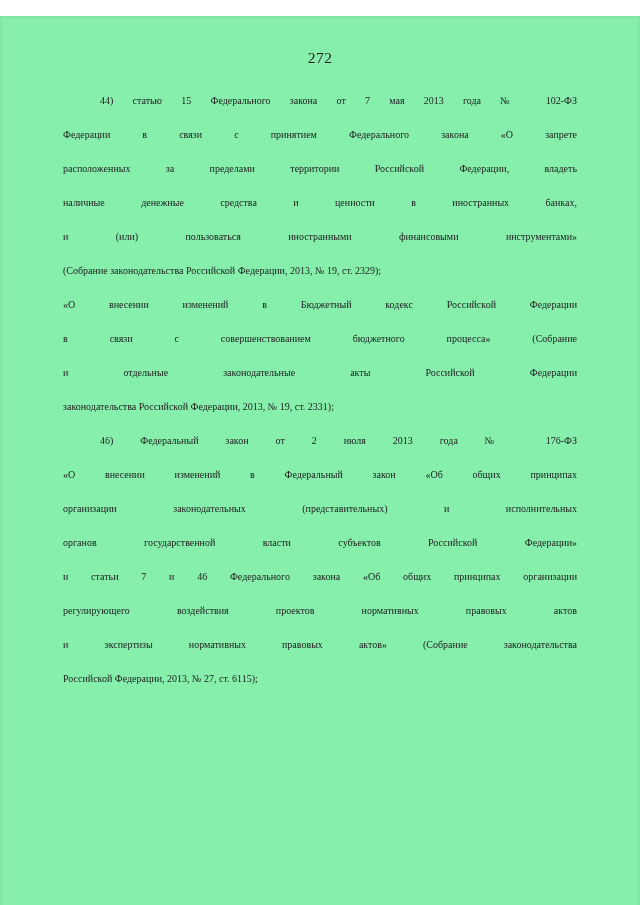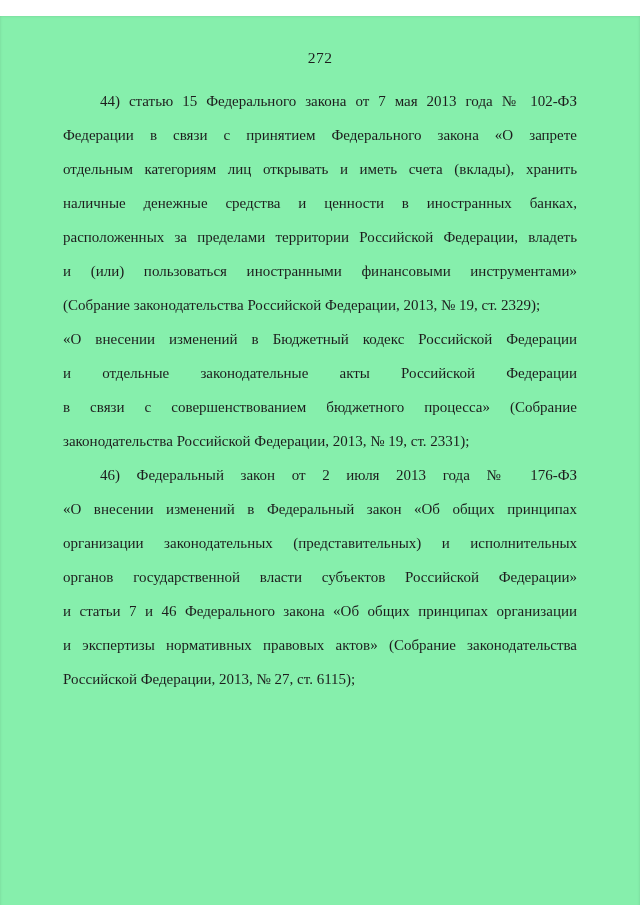--- a/index.html
+++ b/index.html
@@ -28,21 +28,21 @@
   }
   .doc-body {
     margin: 18px 63px 0 63px;
   }
   .paragraph {
     margin: 0;
   }
   .line {
     height: 34px;
     line-height: 34px;
-    font-size: 15px;
+    font-size: 10px;
     text-align: justify;
     text-align-last: justify;
     overflow: hidden;
     white-space: normal;
   }
   .line.first {
     padding-left: 37px;
   }
   .line.last {
     text-align: left;
@@ -51,35 +51,35 @@
 </style>
 </head>
 <body>
 
 <div class="sheet">
   <div class="page-number">272</div>
   <main class="doc-body">
       <div class="paragraph">
         <div class="line first">44) статью 15 Федерального закона от 7 мая 2013 года № 102-ФЗ</div>
         <div class="line">Федерации в связи с принятием Федерального закона «О запрете</div>
-        <div class="line">отдельным категориям лиц открывать и иметь счета (вклады), хранить</div>
+        <div class="line">расположенных за пределами территории Российской Федерации, владеть</div>
         <div class="line">наличные денежные средства и ценности в иностранных банках,</div>
-        <div class="line">расположенных за пределами территории Российской Федерации, владеть</div>
         <div class="line">и (или) пользоваться иностранными финансовыми инструментами»</div>
         <div class="line last">(Собрание законодательства Российской Федерации, 2013, № 19, ст. 2329);</div>
       </div>
       <div class="paragraph">
         <div class="line">«О внесении изменений в Бюджетный кодекс Российской Федерации</div>
+        <div class="line">в связи с совершенствованием бюджетного процесса» (Собрание</div>
         <div class="line">и отдельные законодательные акты Российской Федерации</div>
-        <div class="line">в связи с совершенствованием бюджетного процесса» (Собрание</div>
         <div class="line last">законодательства Российской Федерации, 2013, № 19, ст. 2331);</div>
       </div>
       <div class="paragraph">
         <div class="line first">46) Федеральный закон от 2 июля 2013 года № 176-ФЗ</div>
         <div class="line">«О внесении изменений в Федеральный закон «Об общих принципах</div>
         <div class="line">организации законодательных (представительных) и исполнительных</div>
         <div class="line">органов государственной власти субъектов Российской Федерации»</div>
         <div class="line">и статьи 7 и 46 Федерального закона «Об общих принципах организации</div>
+        <div class="line">регулирующего воздействия проектов нормативных правовых актов</div>
         <div class="line">и экспертизы нормативных правовых актов» (Собрание законодательства</div>
         <div class="line last">Российской Федерации, 2013, № 27, ст. 6115);</div>
       </div>
     </main>
 </div>
 
 </body></html>

